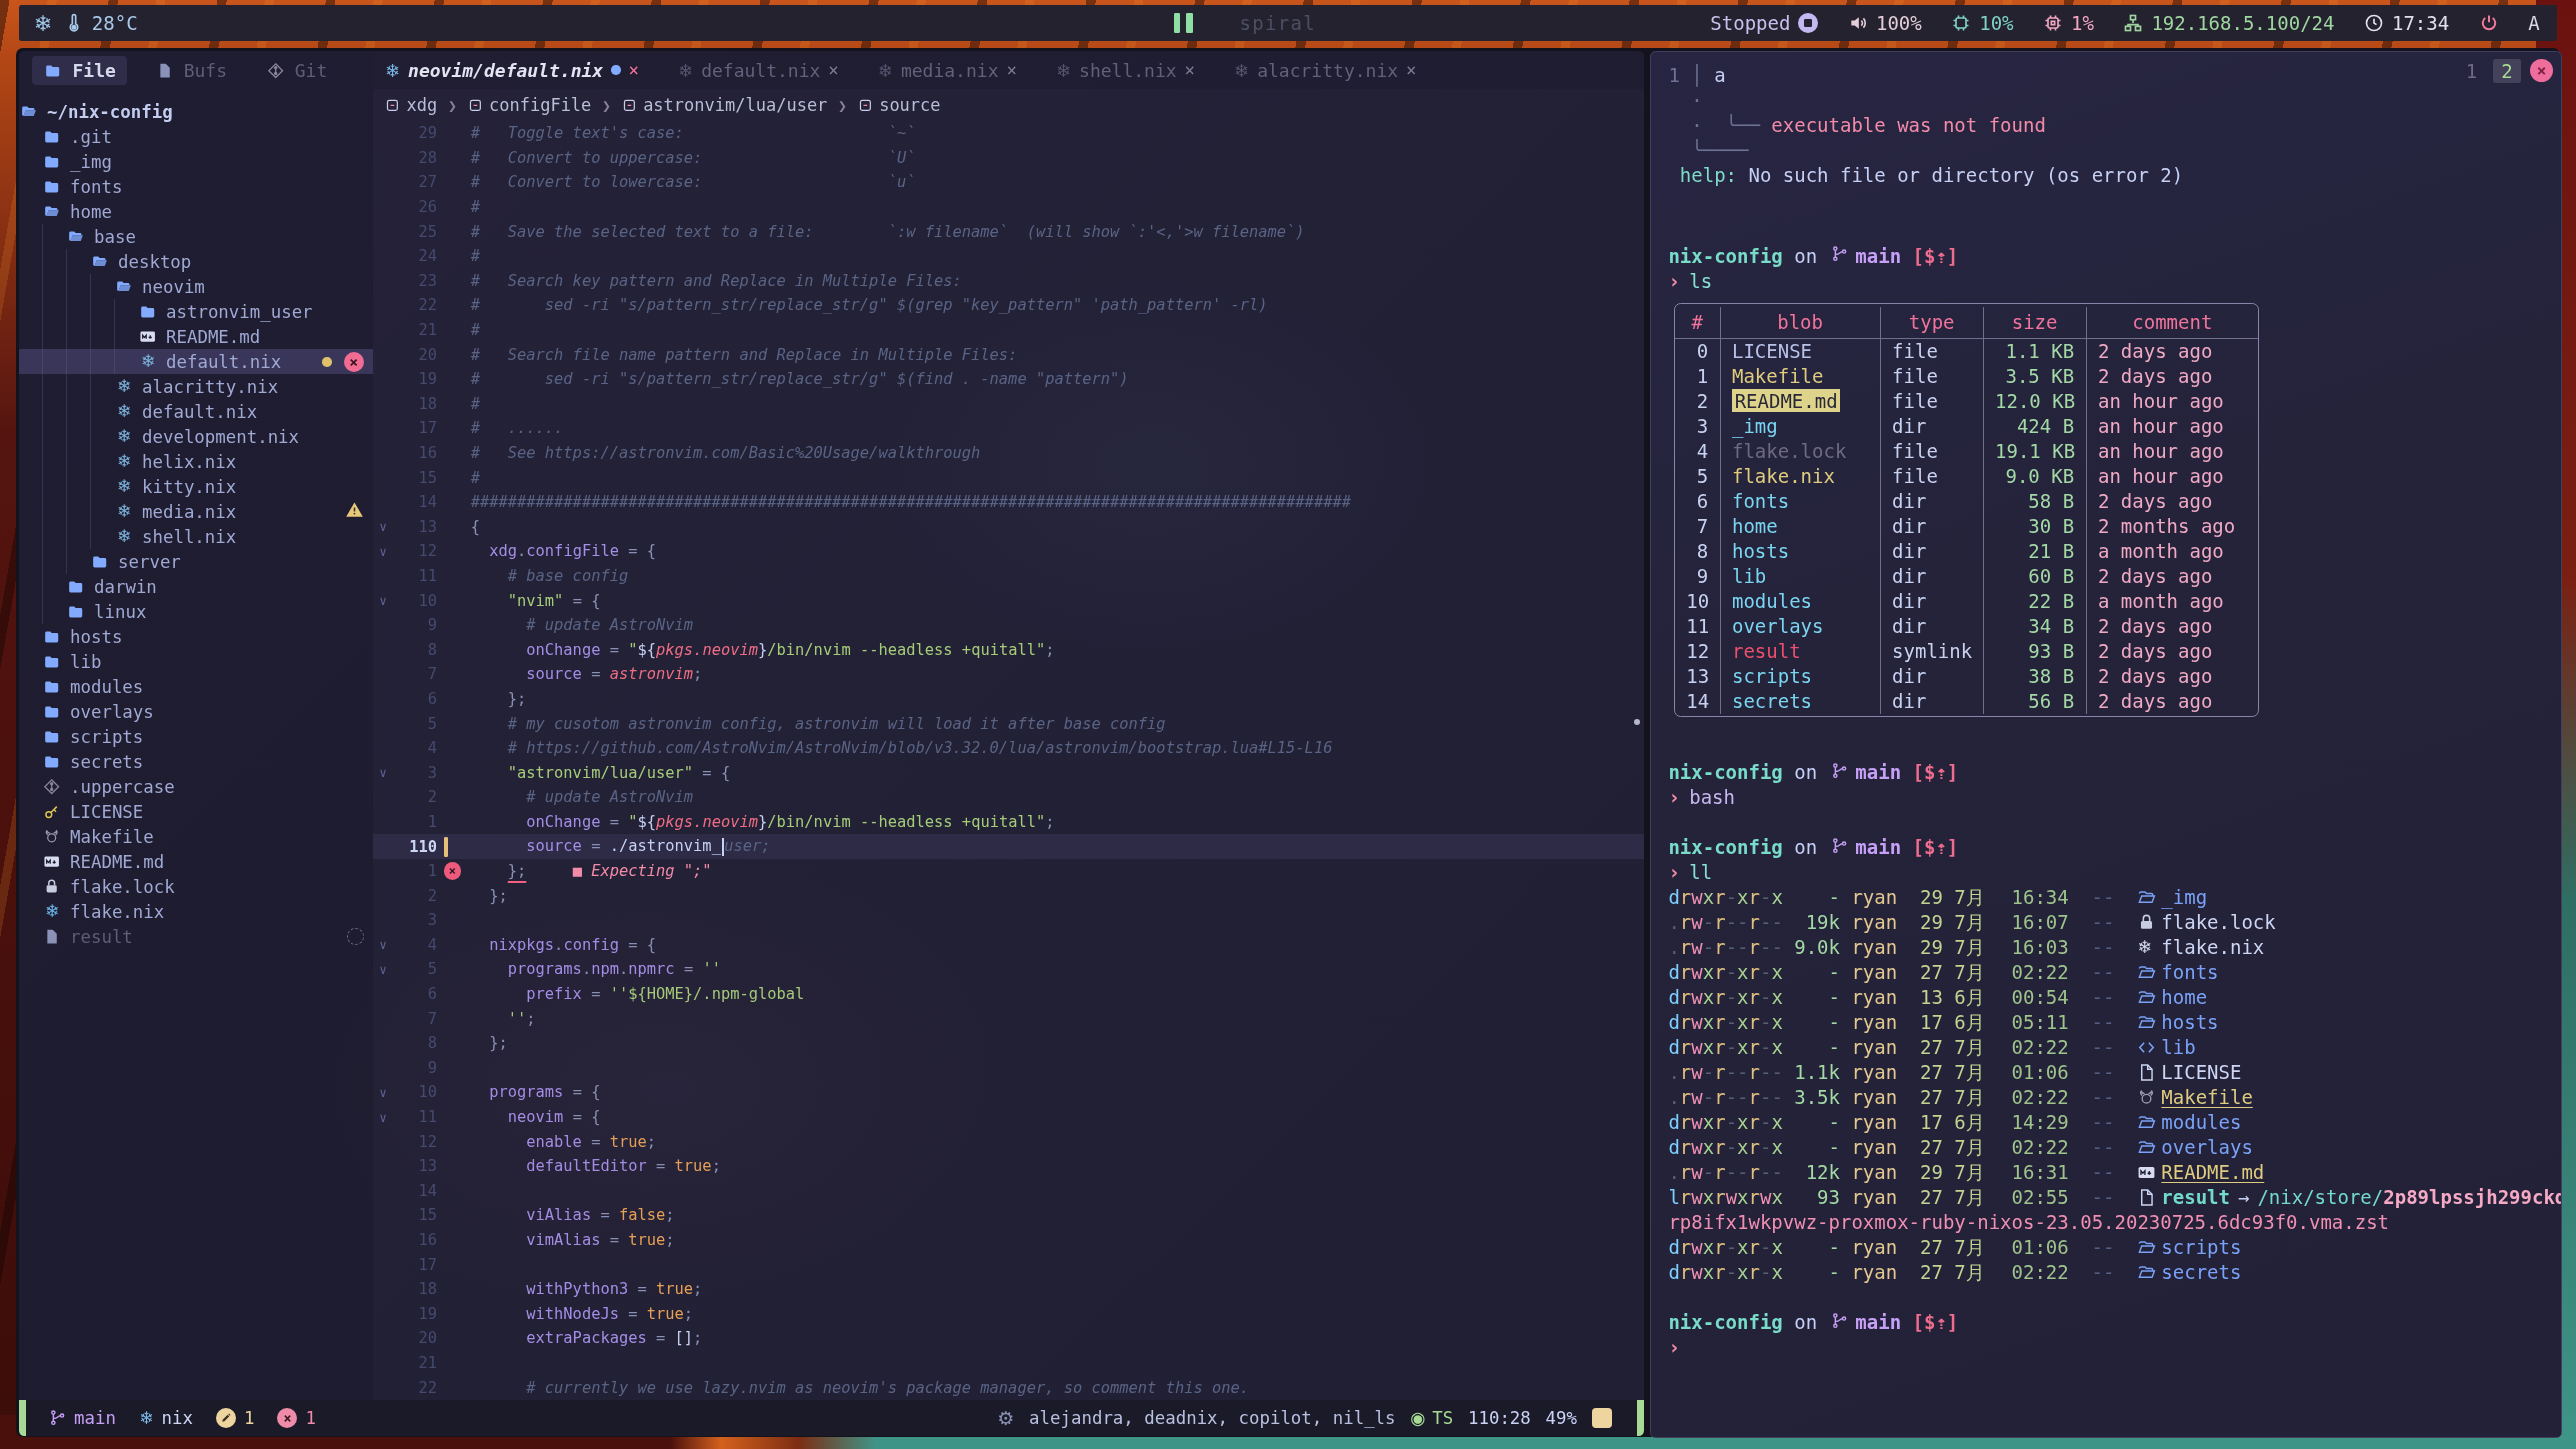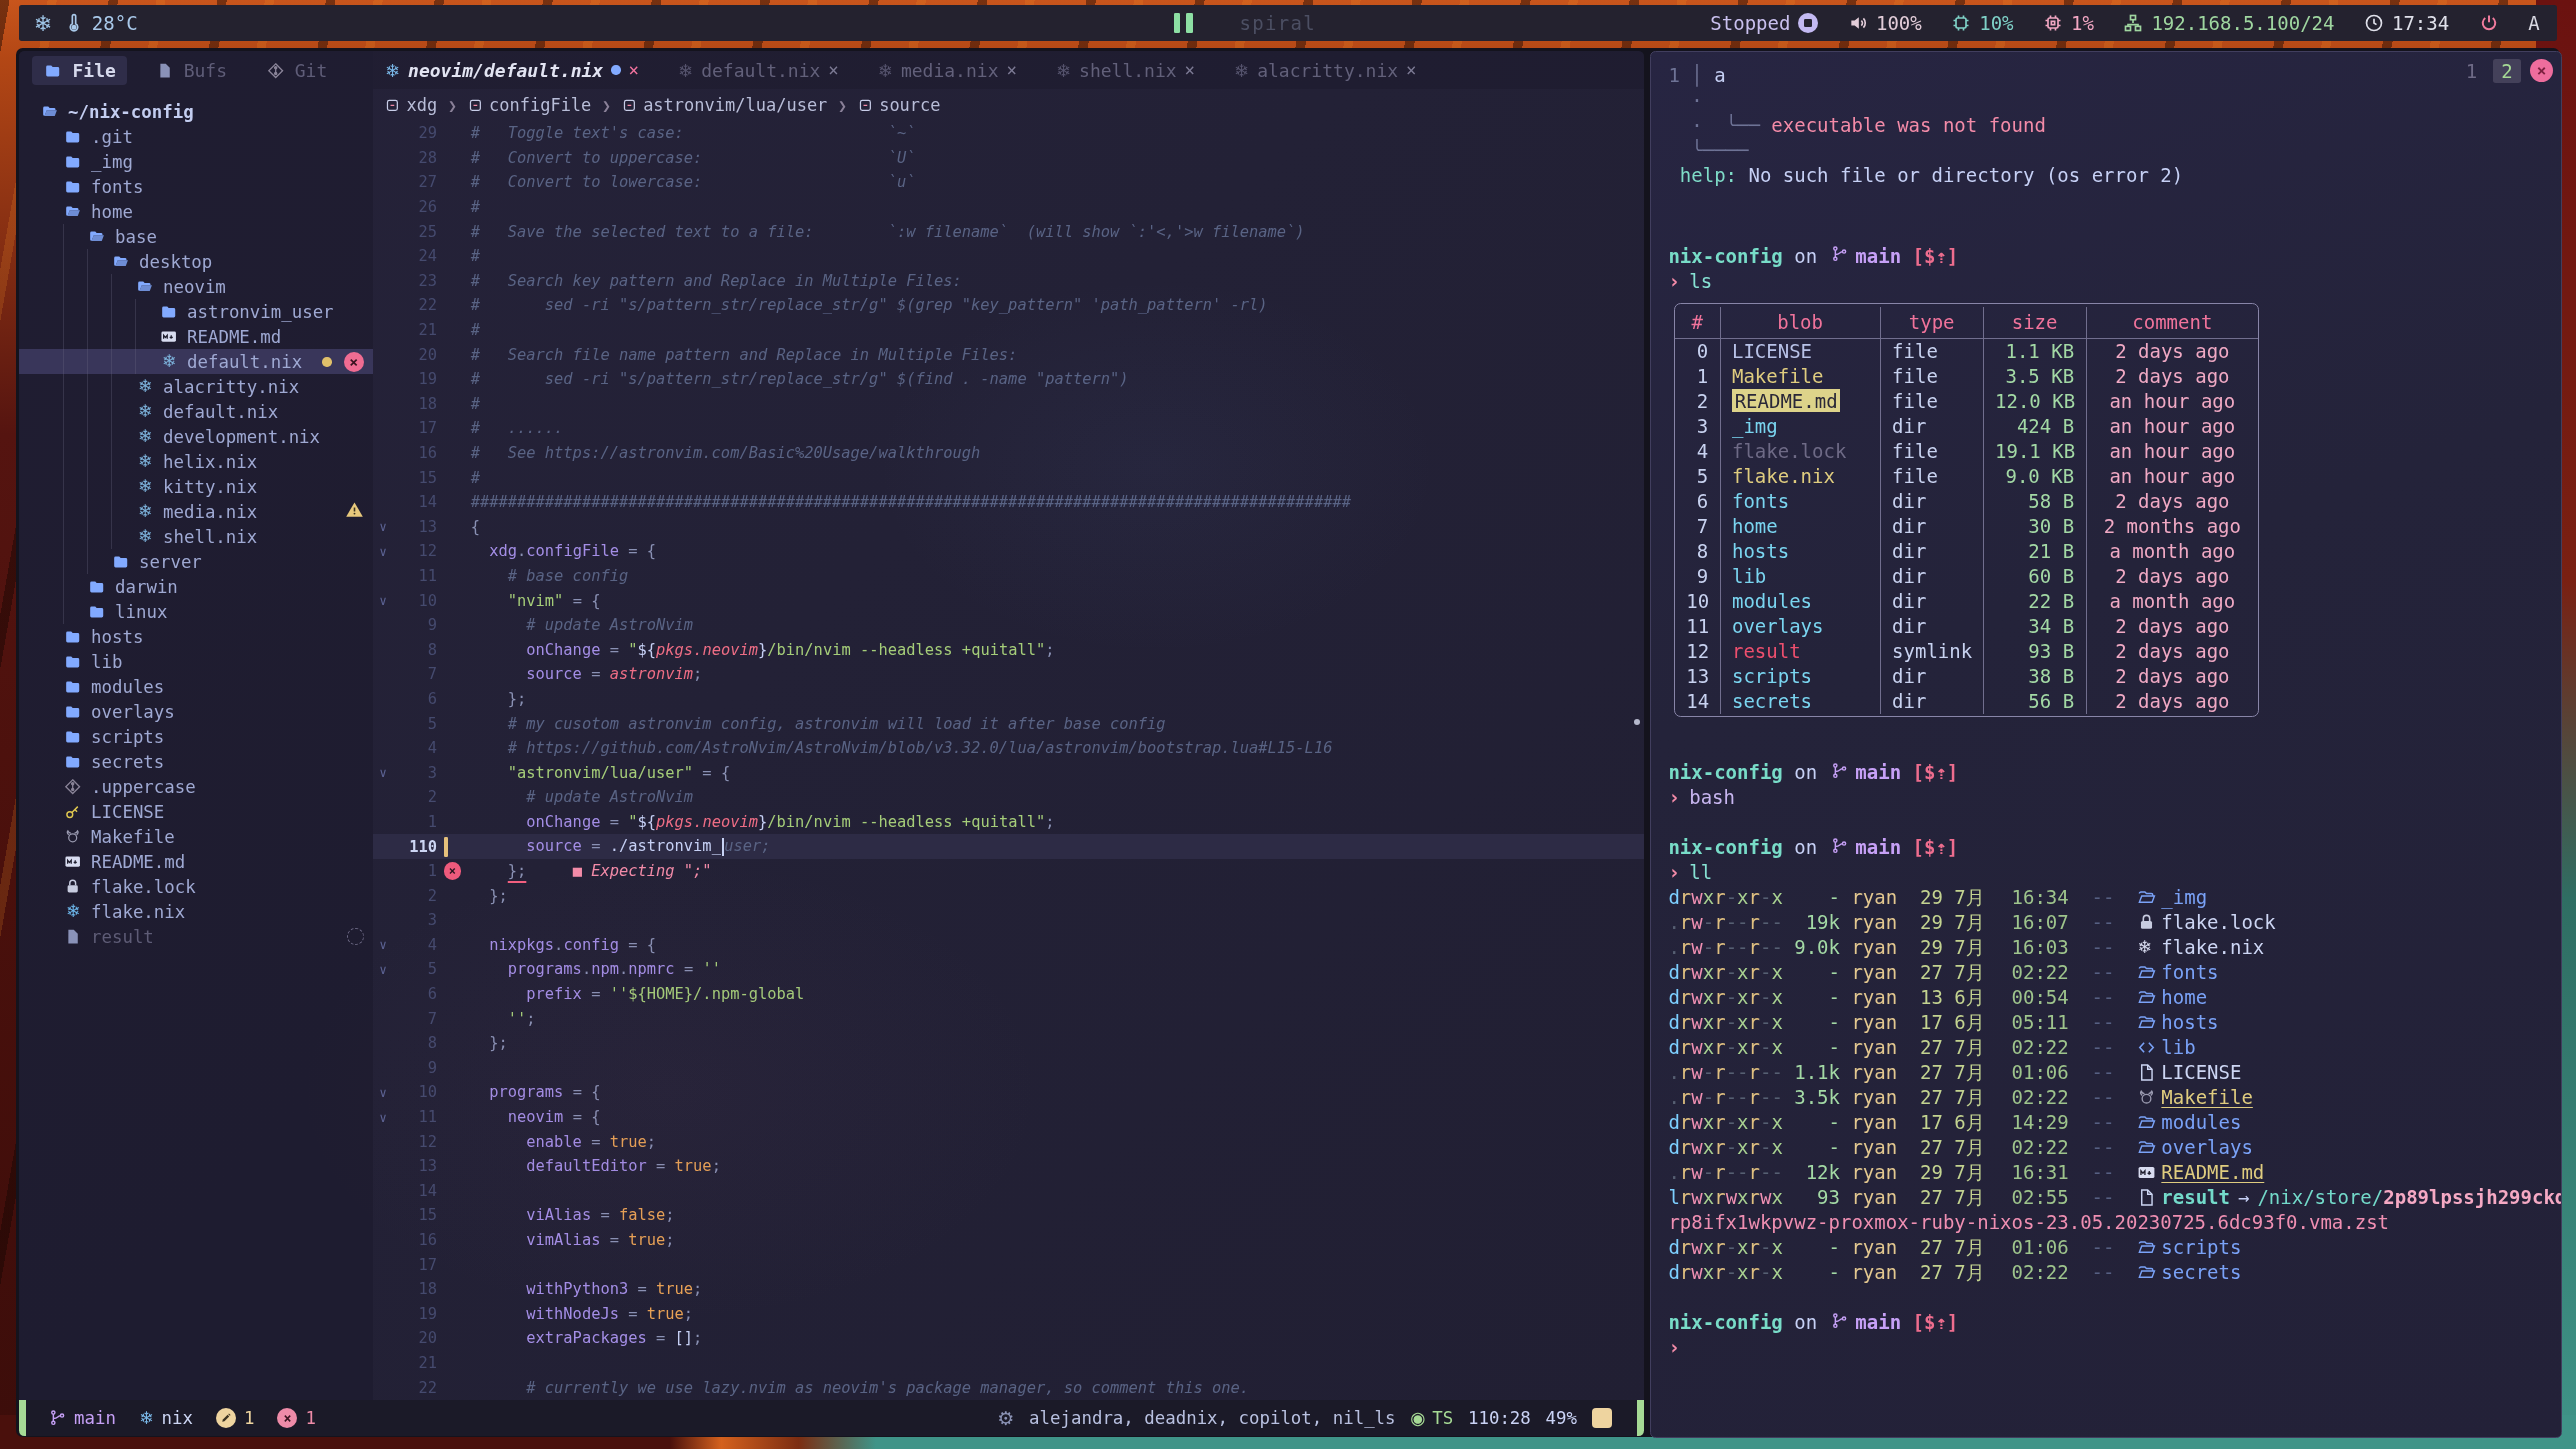--- a/index.html
+++ b/index.html
@@ -36,21 +36,21 @@
   .win-left::after{content:"";position:absolute;inset:0;pointer-events:none;
             background:radial-gradient(402px 268px at 70% 30%,rgba(90,110,170,.07),transparent 70%),
                        radial-gradient(537px 335px at 40% 75%,rgba(120,80,120,.06),transparent 70%);}
   
   .sidebar{position:absolute;left:0;top:0;bottom:36px;width:354px;background:rgba(28,26,44,.55);z-index:3;}
   .sb-tabs{height:39px;display:flex;align-items:center;justify-content:space-between;padding:0 35px 0 13.4px;font-size:18px;}
   .sb-tab{display:flex;align-items:center;gap:9.4px;color:#5f5d78;padding:4px 10.7px;border-radius:4px;}
   .sb-tab.active{color:#d6d9ec;font-weight:bold;background:#2f2d49;}
   .sb-tab svg{width:19px;height:19px;}
   .tree{padding-top:9.4px;font-size:17.4px;color:#9fa9d3;}
-  .trow{height:25px;display:flex;align-items:center;padding-left:21px;padding-right:9.4px;white-space:pre;}
+  .trow{height:25px;display:flex;align-items:center;padding-left:0;padding-right:9.4px;white-space:pre;}
   .trow.sel{background:#39365a;}
   .trow.dim{color:#5e5c76;}
   .tg{display:inline-block;width:23px;height:25px;flex:none;}
   .tg.line{border-left:0.7px solid rgba(110,106,134,.30);}
   .ticon{width:20px;height:20px;flex:none;margin-right:8px;display:flex;align-items:center;justify-content:center;}
   .ticon svg{width:17.4px;height:17.4px;}
   .ticon .fl{font-size:17.4px;line-height:1;font-family:"DejaVu Sans",sans-serif;}
   .tspring{flex:1;}
   .tb-dot{width:9.4px;height:9.4px;border-radius:50%;background:#e0c06a;margin-right:12px;flex:none;}
   .tb-close{width:20px;height:20px;border-radius:50%;background:#f06c92;color:#3a1420;display:flex;align-items:center;
@@ -135,21 +135,21 @@
   .t-cmd-teal{color:#86e1d3}.t-cmd-lav{color:#c8b6f0}
   .t-branch-icon svg{width:17.4px;height:17.4px;color:#c6a0f6;margin:0 6.7px 0 2.7px;}
   
   .ntable{display:inline-block;border:1.3px solid #8885a8;border-radius:6.7px;margin-left:5.4px;padding:2.7px 0;}
   .ntr{display:grid;grid-template-columns:4ch 14ch 9ch 9ch 15ch;}
   .ntc{padding:0 1ch;height:25px;line-height:25px;border-right:0.7px solid #716e8e;white-space:pre;}
   .ntc:last-child{border-right:none;}
   .ntr.hdr .ntc{color:#f0739b;text-align:center;height:31px;line-height:31px;border-bottom:0.7px solid #716e8e;}
   .ntc.num{text-align:right;color:#c8d2f0;}
   .ntc.size{text-align:right;color:#a3d9a5;}
-  .ntc.mod{color:#f0a9c4;text-align:center;}
+  .ntc.mod{color:#f0a9c4;}
   .ntc.type{color:#c8d2f0;}
   .nm-plain{color:#b8c2e8}.nm-yellow{color:#dfcc7f}.nm-cyan{color:#7ad5f0}
   .nm-dim{color:#6e6a86}.nm-red{color:#ed4f6e}
   .nm-hl{background:#ddd38a;color:#2a2838;padding:0.7px 2.7px;}
   
   .llrow{display:grid;grid-template-columns:10ch 6ch 6ch 8ch 7ch 4ch 24px auto;align-items:center;white-space:pre;height:25px;}
   .ll-size{text-align:right;padding-right:1ch;color:#a3d9a5;}
   .ll-user{color:#e3c890;}
   .ll-date{color:#c3d390;}
   .ll-time{color:#9ec48c;}

